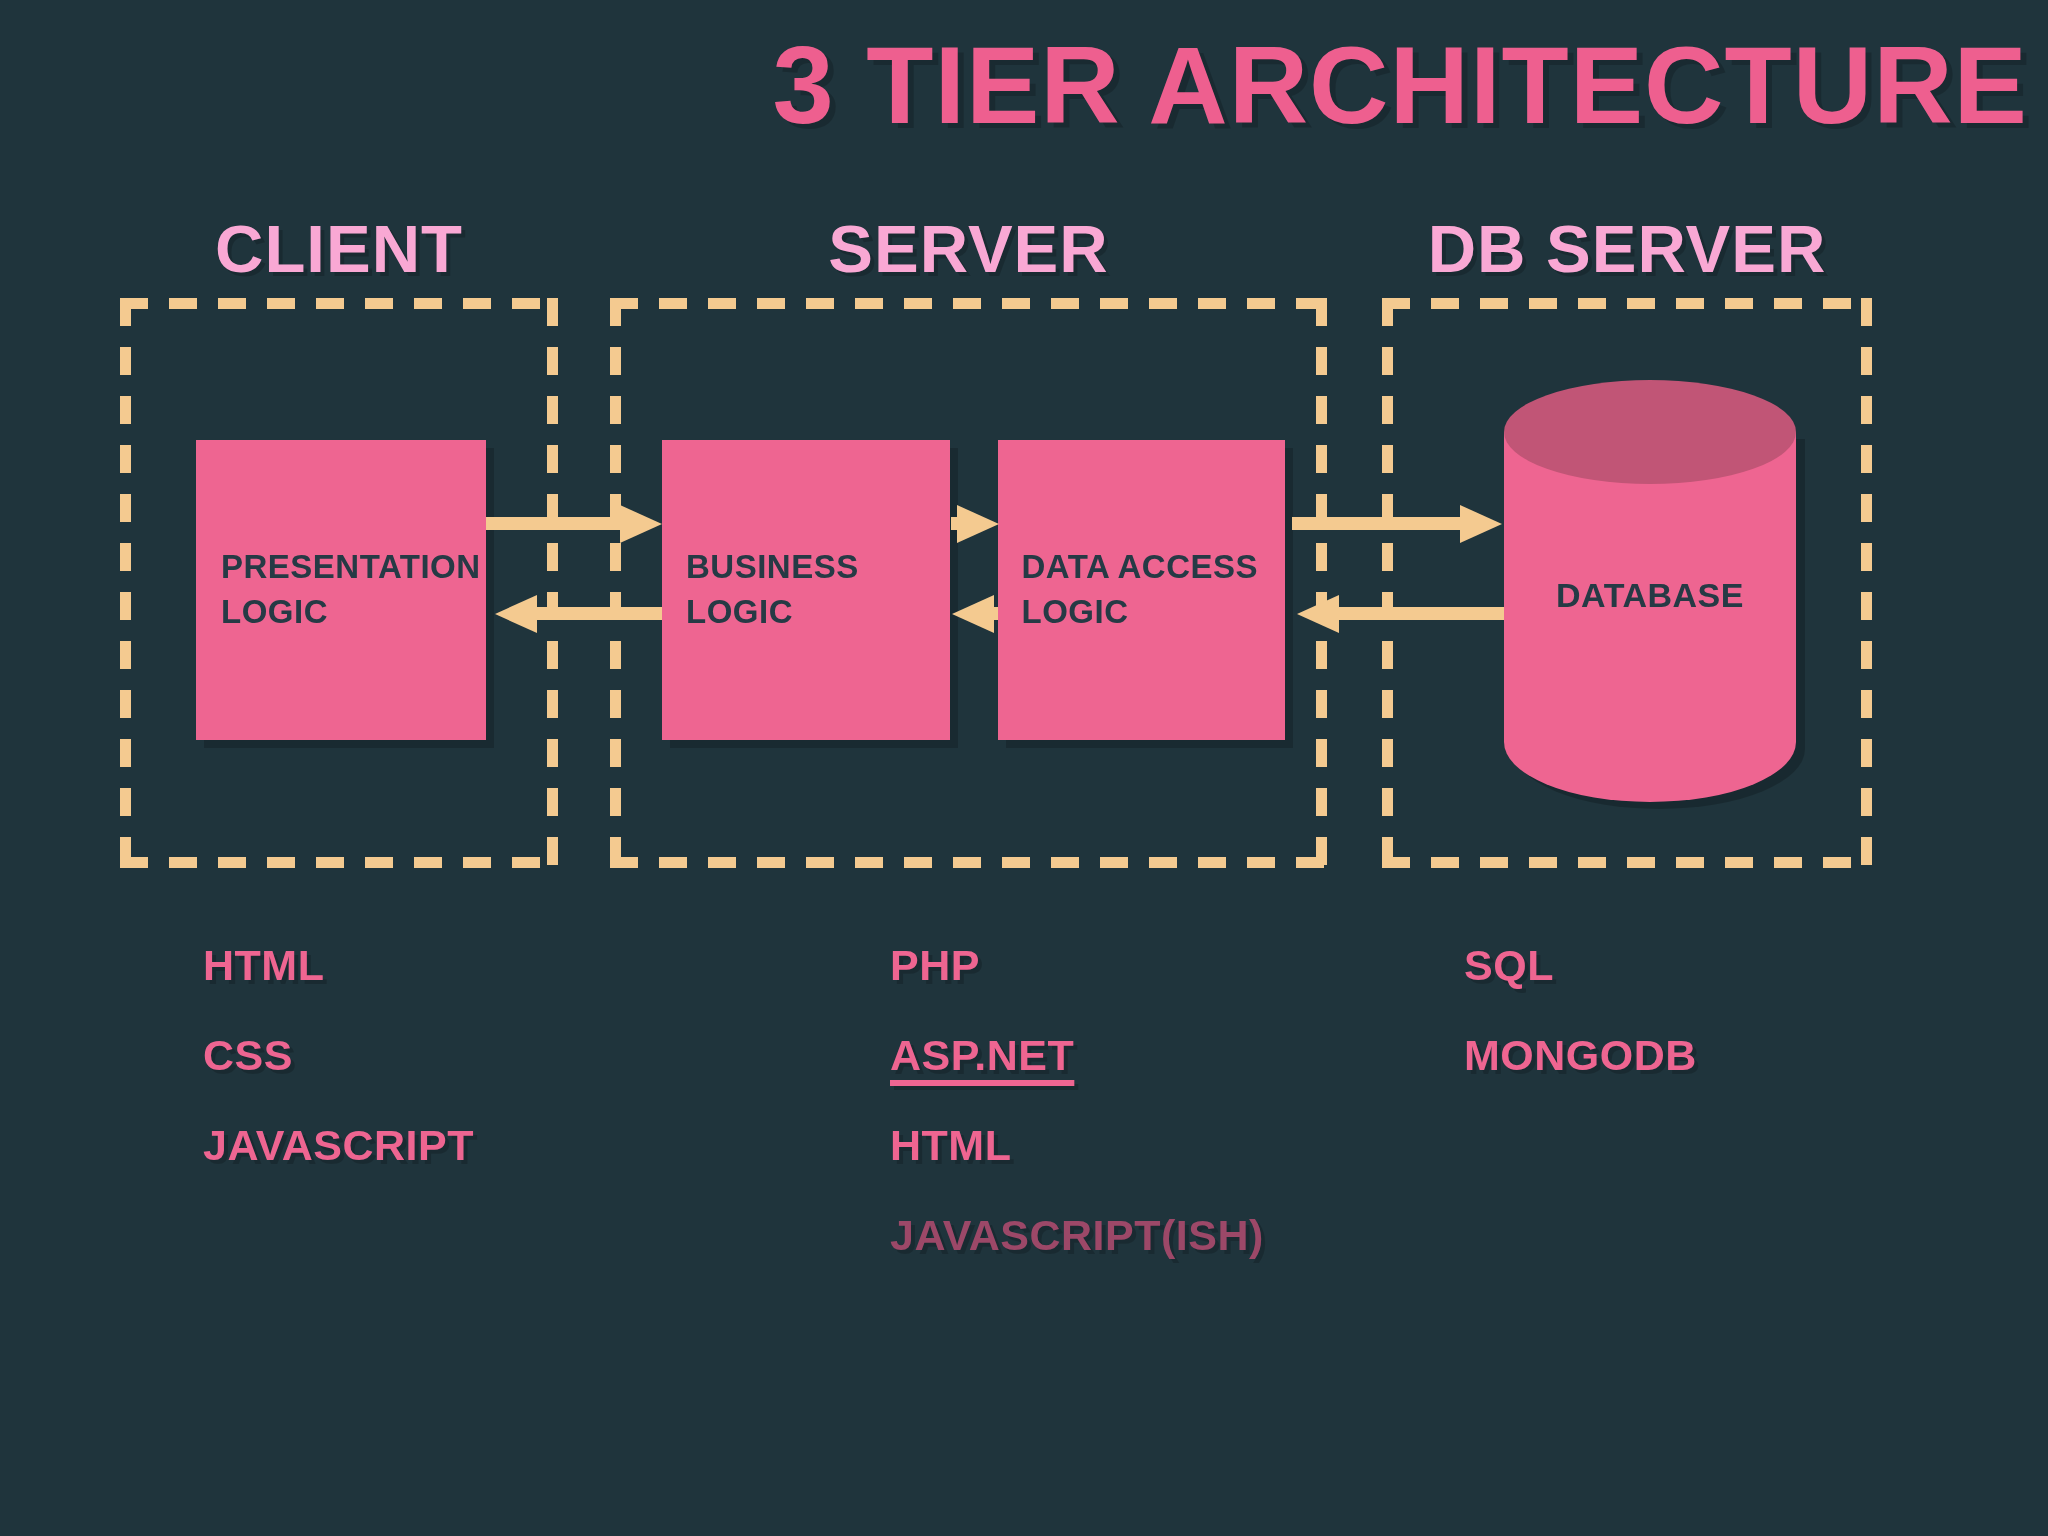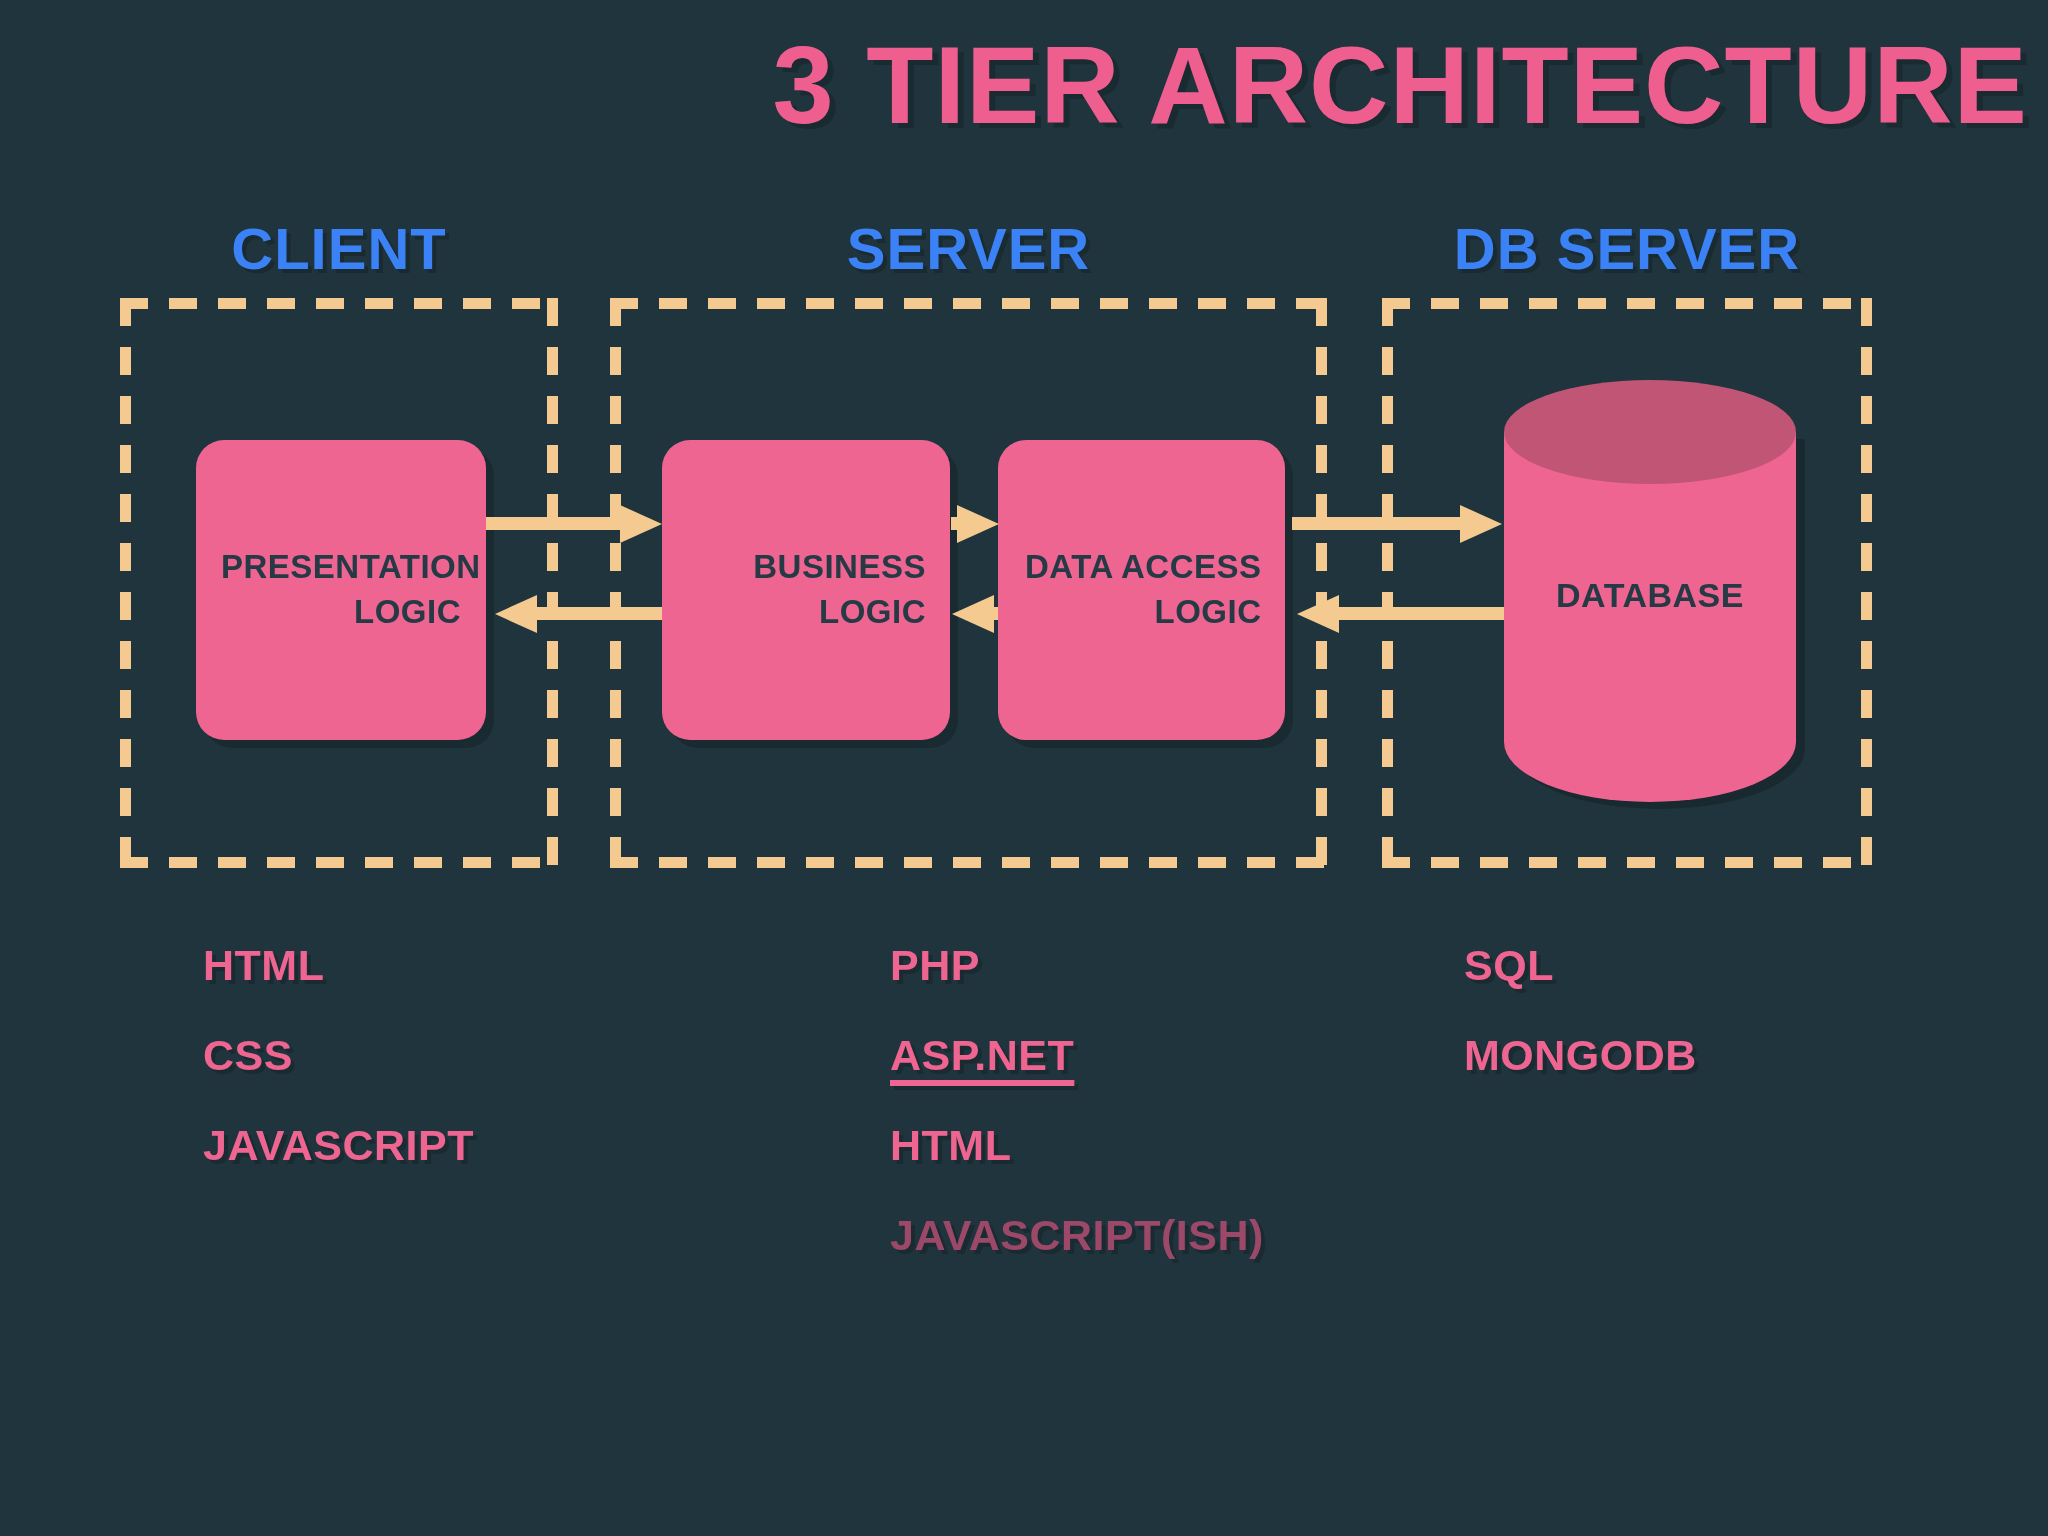--- a/index.html
+++ b/index.html
@@ -10,22 +10,22 @@
   }
   
   .title{
     position:absolute;top:24px;right:20px;
     font-size:110px;line-height:1.1;letter-spacing:1px;white-space:nowrap;
     color:#ee5f8f;text-shadow:6px 5px 0 rgba(0,0,0,0.18);
   }
   
   .tier-label{
     position:absolute;top:216px;height:66px;
-    font-size:58px;line-height:66px;text-align:center;letter-spacing:1px;
-    color:#3b82f6;text-shadow:4px 4px 0 rgba(0,0,0,0.18);white-space:nowrap;
+    font-size:67px;line-height:66px;text-align:center;letter-spacing:1px;
+    color:#f9a8d4;text-shadow:4px 4px 0 rgba(0,0,0,0.18);white-space:nowrap;
   }
   .tier-label.client{left:120px;width:438px;}
   .tier-label.server{left:610px;width:717px;}
   .tier-label.db{left:1382px;width:490px;}
   
   .dashed-box{
     position:absolute;top:298px;height:570px;
     background-image:
       repeating-linear-gradient(90deg,#f4ca90 0 28px,transparent 28px 49px),
       repeating-linear-gradient(90deg,#f4ca90 0 28px,transparent 28px 49px),
@@ -35,23 +35,23 @@
     background-position:0 0,0 100%,0 0,100% 0;
     background-repeat:no-repeat;
   }
   .dashed-box.client{left:120px;width:438px;}
   .dashed-box.server{left:610px;width:717px;}
   .dashed-box.db{left:1382px;width:490px;}
   
   .logic-box{
     position:absolute;top:440px;height:300px;background:#ee6591;
     box-shadow:8px 8px 0 rgba(0,0,0,0.18);
-    display:flex;align-items:center;justify-content:center;text-align:right;
+    display:flex;align-items:center;justify-content:center;text-align:left;
     color:#263a45;font-size:33px;line-height:1.35;letter-spacing:0.5px;
-    padding:0 12px;box-sizing:border-box;border-radius:28px;
+    padding:0 12px;box-sizing:border-box;
   }
   .logic-box.presentation{left:196px;width:290px;}
   .logic-box.business{left:662px;width:288px;}
   .logic-box.data-access{left:998px;width:287px;}
   .logic-box .lbl{max-width:240px;}
   
   .cyl-body{
     position:absolute;left:1504px;top:432px;width:292px;height:370px;
     background:#ee6591;border-radius:0 0 146px 146px / 0 0 60px 60px;
     box-shadow:9px 7px 0 rgba(0,0,0,0.2);

